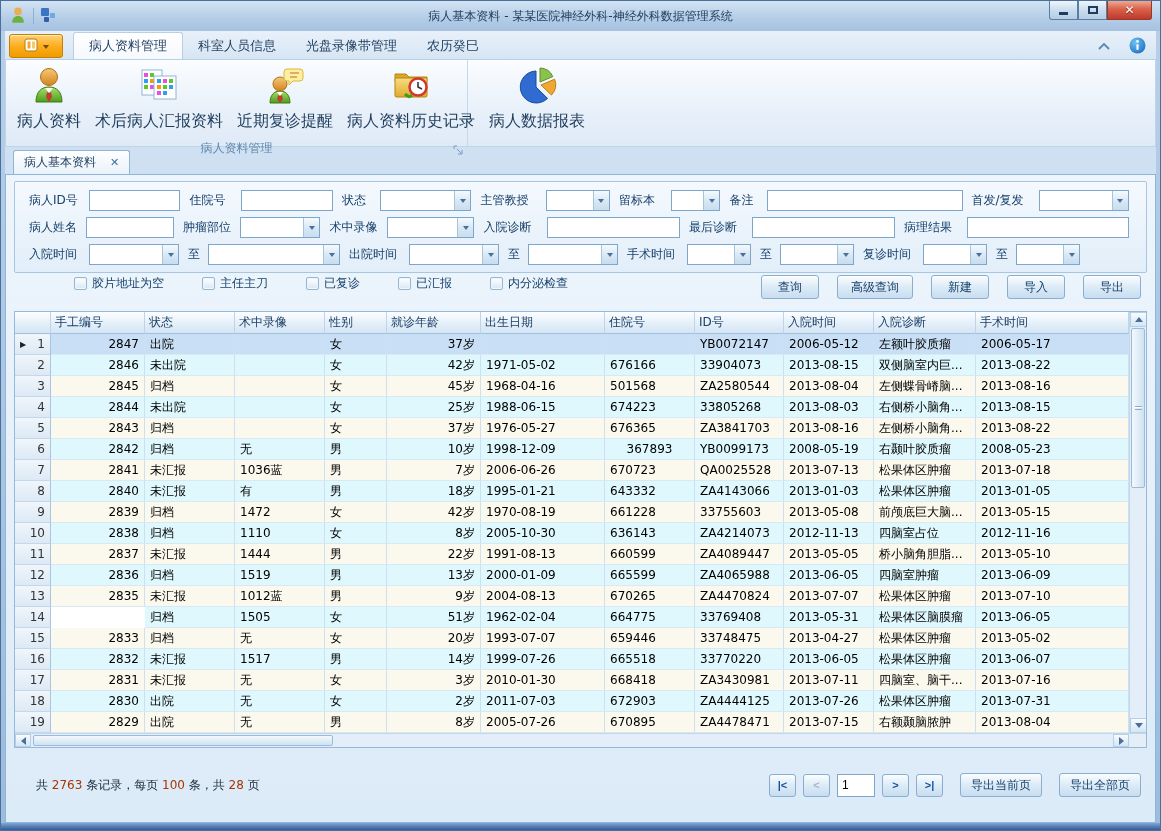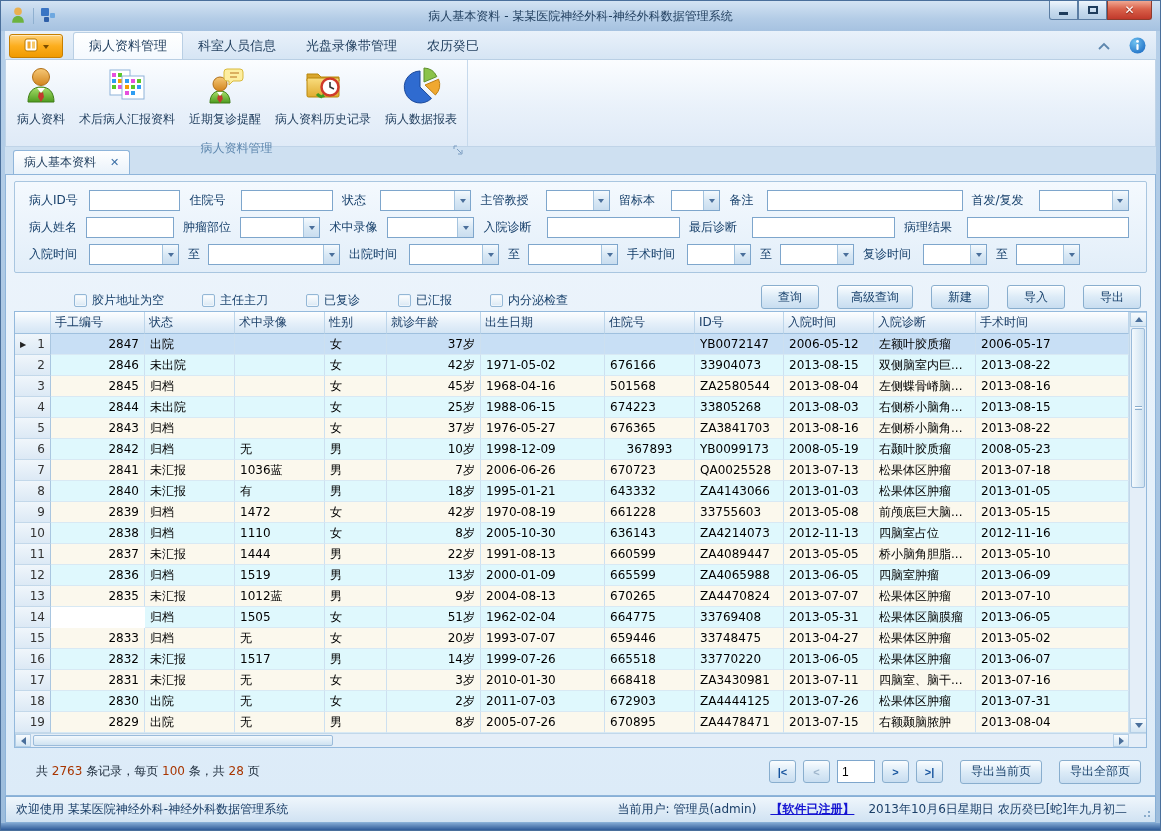--- a/index.html
+++ b/index.html
@@ -39,21 +39,21 @@
     border-radius:3px 3px 0 0; }
   .tabrow-right { position:absolute; right:10px; top:6px; display:flex; align-items:center; gap:18px; }
 
   
   .ribbon { height:88px; margin:0 4px; background:linear-gradient(#fbfdff,#e9f1fa 55%,#dfeaf7);
     border:1px solid #c0d4e8; border-top:1px solid #b9cfe4; display:flex; }
   .rgroup { width:462px; display:flex; flex-direction:column; border-right:1px solid #c6d9ec; }
   .rbuttons { flex:1; display:flex; align-items:center; padding:2px 2px 0 4px; }
   .rbtn { height:78px; padding:3px 7px 1px 7px; display:flex; flex-direction:column; align-items:center;
     justify-content:flex-start; gap:3px; border-radius:3px; cursor:default; }
-  .rlabel { color:#1e3c5c; font-size:12px; white-space:nowrap; }
+  .rlabel { color:#1e3c5c; font-size:16px; white-space:nowrap; }
   .rgroup-footer { height:18px; display:flex; align-items:center; justify-content:center;
     position:relative; color:#5e87ae; font-size:12px; }
   .launcher { position:absolute; right:4px; top:4px; }
 
   
   .workspace { flex:1; margin:0 4px; background:#cee0f1; display:flex; flex-direction:column; overflow:hidden; }
   .doc-tabs { height:27px; display:flex; align-items:flex-end; padding-left:8px; }
   .doc-tab { height:24px; display:flex; align-items:center; gap:14px; padding:0 10px;
     background:linear-gradient(#ffffff,#e9f2fa); border:1px solid #8fb5da; border-bottom:none;
     border-radius:3px 3px 0 0; color:#1e3c5c; font-size:12px; }
@@ -68,21 +68,21 @@
   .flabel { color:#17406b; white-space:nowrap; margin-right:4px; }
   .fwrap { margin-right:9px; }
   .fin { height:21px; border:1px solid #7ea6cc; background:#fff; width:100%; font-size:12px; padding:0 3px; }
   .fcombo { height:21px; border:1px solid #7ea6cc; background:#fff; display:flex; }
   .fcombo .cbody { flex:1; }
   .combo-btn { width:16px; background:linear-gradient(#f5fafe,#d7e7f4 55%,#c9ddef);
     border-left:1px solid #a5c4df; display:flex; align-items:center; justify-content:center; }
   .tri-down { width:0; height:0; border:3.5px solid transparent; border-top:4px solid #4a6f9b; margin-top:4px; }
 
   
-  .filter-row { height:34px; display:flex; align-items:flex-end; padding:0 14px 0 68px; }
+  .filter-row { height:34px; display:flex; align-items:flex-start; padding:0 14px 0 68px; }
   .chk { display:flex; align-items:center; gap:5px; margin-right:38px; color:#17406b; }
   .chkbox { width:13px; height:13px; border:1px solid #93b7d6; border-radius:2px;
     background:linear-gradient(#ffffff,#d9e8f4); box-shadow:inset 0 0 0 1px #eef5fb; }
   .actions { margin-left:auto; display:flex; gap:18px; }
   .abtn { height:24px; border:1px solid #89aece; border-radius:3px; color:#17406b; font-size:12px;
     background:linear-gradient(#fafdff,#dcebf7 50%,#c8ddf0); box-shadow:inset 0 1px 0 #fff; }
 
   
   .grid { margin:2px 8px 0 8px; height:437px; border:1px solid #94b9dc; background:#fff;
     display:flex; flex-direction:column; overflow:hidden; }
@@ -1283,24 +1283,15 @@
           <button class="pbtn">&gt;</button>
           <button class="pbtn">&gt;|</button>
           <button class="ebtn">导出当前页</button>
           <button class="ebtn">导出全部页</button>
         </div>
       </div>
 
     </div>
   </div>
 
-  <div class="statusbar">
-    <span>欢迎使用 某某医院神经外科-神经外科数据管理系统</span>
-    <div class="sb-right">
-      <span>当前用户: 管理员(admin)</span>
-      <span class="reg-link">【软件已注册】</span>
-      <span>2013年10月6日星期日 农历癸巳[蛇]年九月初二</span>
-    </div>
-    <span class="gripdots"></span>
-  </div>
   <div class="bottomstrip"></div>
 
 </div>
 
 </body></html>

